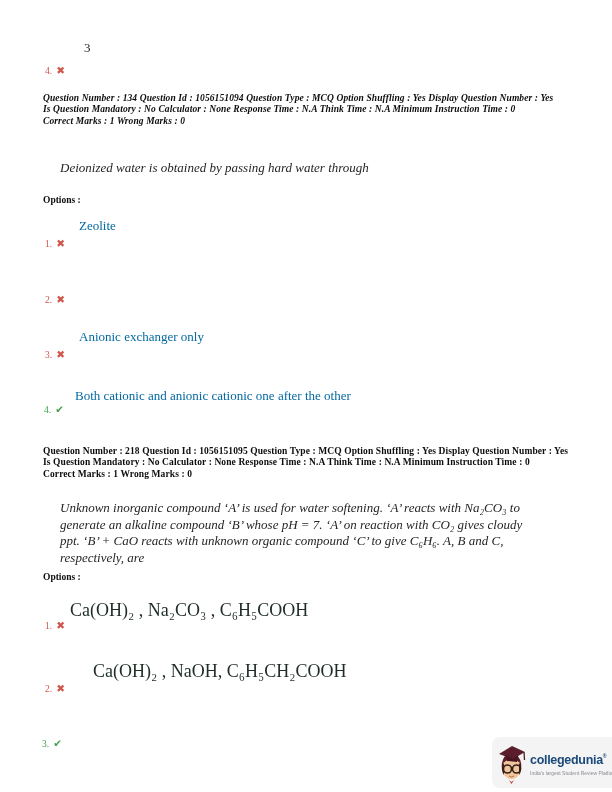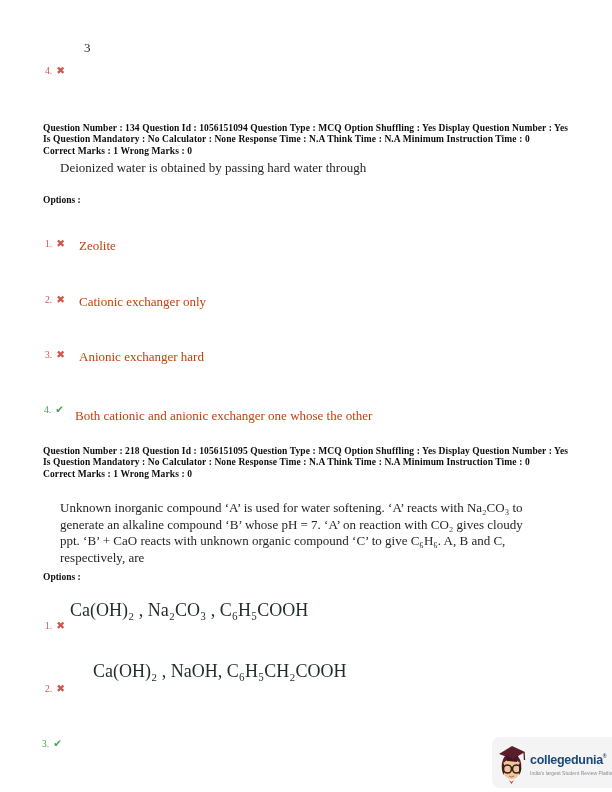--- a/index.html
+++ b/index.html
@@ -17,32 +17,32 @@
     font-size:9.5px;
     line-height:11.3px;
     color:#0d0d0d;
     white-space:nowrap;
     letter-spacing:0.1px;
   }
   .qtext {
     font-size:13px;
     line-height:16.5px;
     color:#252525;
+    font-style:italic;
   }
   .options-label {
     font-weight:bold;
     font-size:9.5px;
     color:#0d0d0d;
     text-align:right;
   }
   .option-text {
     font-size:13px;
-    color:#c2410c;
+    color:#0369a1;
     white-space:nowrap;
-    margin-top:20px;
   }
   .formula {
     font-size:18px;
     color:#1f2d26;
     white-space:nowrap;
   }
   .marker {
     font-size:9.5px;
     white-space:nowrap;
   }
@@ -87,46 +87,45 @@
 </head>
 <body>
 
 <div class="page">
 
   <div class="abs prev-opt" style="left:84px; top:40px;">3</div>
   <div class="abs marker" style="left:45px; top:64px;">
     <span class="wrong">4.</span><span class="result-icon wrong">✖</span>
   </div>
 
-  <div class="abs qheader" style="left:43px; top:123px;">
+  <div class="abs qheader" style="left:43px; top:93px;font-style:italic;">
     <div>Question Number : 134 Question Id : 1056151094 Question Type : MCQ Option Shuffling : Yes Display Question Number : Yes</div>
     <div>Is Question Mandatory : No Calculator : None Response Time : N.A Think Time : N.A Minimum Instruction Time : 0</div>
     <div>Correct Marks : 1 Wrong Marks : 0</div>
   </div>
 
   <div class="abs qtext" style="left:60px; top:160px;">Deionized water is obtained by passing hard water through</div>
 
   <div class="abs options-label" style="left:43px; top:195px;">Options :</div>
 
   <div class="abs option-text" style="left:79px; top:218px;">Zeolite</div>
   <div class="abs marker" style="left:45px; top:237px;">
     <span class="wrong">1.</span><span class="result-icon wrong">✖</span>
   </div>
 
-  <div class="abs option-text" style="left:79px; top:274px;">Cationic exchanger only</div>
   <div class="abs marker" style="left:45px; top:293px;">
     <span class="wrong">2.</span><span class="result-icon wrong">✖</span>
   </div>
 
-  <div class="abs option-text" style="left:79px; top:329px;">Anionic exchanger hard</div>
+  <div class="abs option-text" style="left:79px; top:329px;">Anionic exchanger only</div>
   <div class="abs marker" style="left:45px; top:348px;">
     <span class="wrong">3.</span><span class="result-icon wrong">✖</span>
   </div>
 
-  <div class="abs option-text" style="left:75px; top:388px;">Both cationic and anionic exchanger one whose the other</div>
+  <div class="abs option-text" style="left:75px; top:388px;">Both cationic and anionic cationic one after the other</div>
   <div class="abs marker" style="left:44px; top:403px;">
     <span class="correct">4.</span><span class="result-icon correct">✔</span>
   </div>
 
   <div class="abs qheader" style="left:43px; top:446px;">
     <div>Question Number : 218 Question Id : 1056151095 Question Type : MCQ Option Shuffling : Yes Display Question Number : Yes</div>
     <div>Is Question Mandatory : No Calculator : None Response Time : N.A Think Time : N.A Minimum Instruction Time : 0</div>
     <div>Correct Marks : 1 Wrong Marks : 0</div>
   </div>
 

